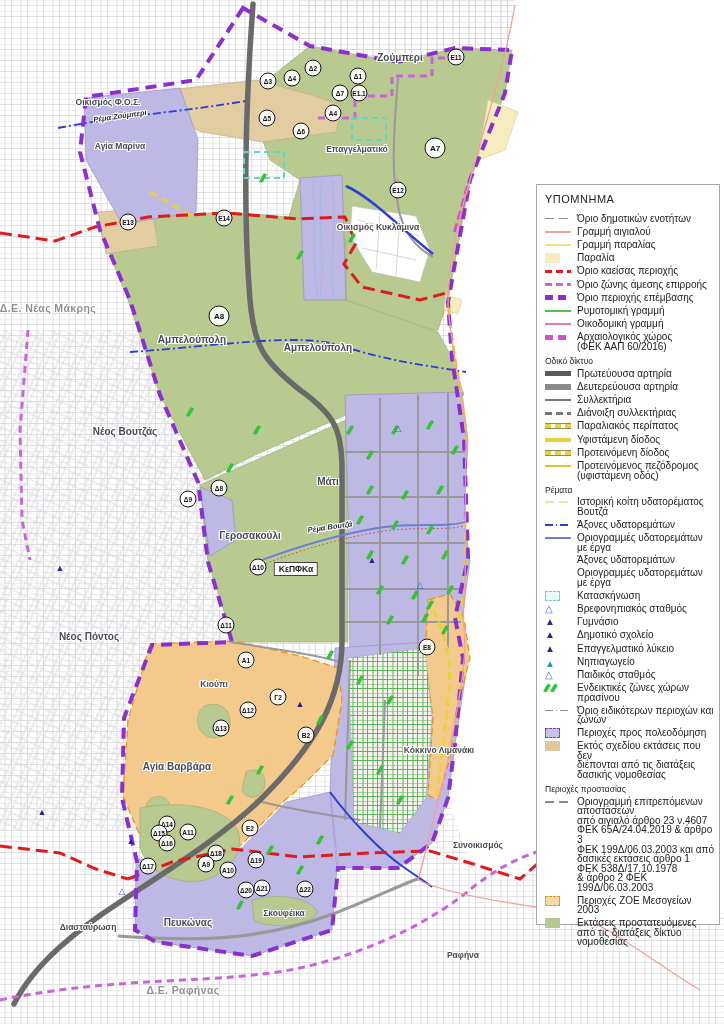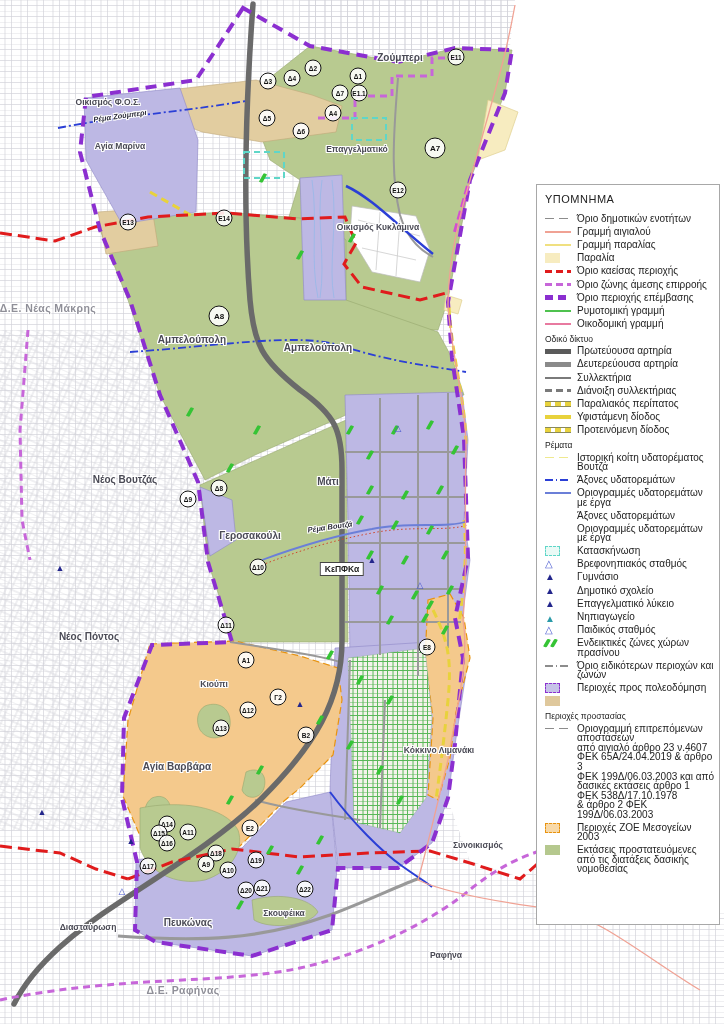--- a/index.html
+++ b/index.html
@@ -244,36 +244,36 @@
       <div class="school" style="left: 420px; top: 585px; color: rgb(74, 90, 208);">△</div>
       <div class="school" style="left: 300px; top: 704px; color: rgb(35, 38, 140);">▲</div>
       <div class="lbl area" style="left: 400px; top: 57px;">Ζούμπερι</div>
       <div class="lbl area-sm" style="left: 108px; top: 102px;">Οικισμός Φ.Ο.Σ.</div>
       <div class="lbl area-sm" style="left: 120px; top: 146px;">Αγία Μαρίνα</div>
       <div class="lbl area-sm" style="left: 357px; top: 149px;">Επαγγελματικό</div>
       <div class="lbl area-sm" style="left: 378px; top: 227px;">Οικισμός Κυκλάμινα</div>
       <div class="lbl de" style="left: 48px; top: 308px;">Δ.Ε. Νέας Μάκρης</div>
       <div class="lbl area" style="left: 192px; top: 339px;">Αμπελούπολη</div>
       <div class="lbl area" style="left: 318px; top: 347px;">Αμπελούπολη</div>
-      <div class="lbl area" style="left: 125px; top: 431px; margin-top: 48px;">Νέος Βουτζάς</div>
+      <div class="lbl area" style="left: 125px; top: 431px;">Νέος Βουτζάς</div>
       <div class="lbl area" style="left: 328px; top: 481px;">Μάτι</div>
       <div class="lbl area" style="left: 250px; top: 535px;">Γεροσακούλι</div>
       <div class="lbl stream" style="left: 330px; top: 527px;">Ρέμα Βουτζά</div>
       <div class="lbl stream" style="left: 120px; top: 116px;">Ρέμα Ζούμπερι</div>
-      <div class="lbl box" style="left: 296px; top: 569px; margin-left: 46px;">ΚεΠΦΚα</div>
+      <div class="lbl box" style="left: 296px; top: 569px;">ΚεΠΦΚα</div>
       <div class="lbl area" style="left: 89px; top: 636px;">Νέος Πόντος</div>
       <div class="lbl area-sm" style="left: 214px; top: 684px;">Κιούπι</div>
       <div class="lbl area" style="left: 177px; top: 766px;">Αγία Βαρβάρα</div>
       <div class="lbl area-sm" style="left: 439px; top: 750px;">Κόκκινο Λιμανάκι</div>
       <div class="lbl area-sm" style="left: 478px; top: 845px;">Συνοικισμός</div>
       <div class="lbl area" style="left: 188px; top: 922px;">Πευκώνας</div>
       <div class="lbl area-sm" style="left: 284px; top: 913px;">Σκουφέικα</div>
       <div class="lbl area-sm" style="left: 88px; top: 927px;">Διασταύρωση</div>
       <div class="lbl de" style="left: 183px; top: 990px;">Δ.Ε. Ραφήνας</div>
-      <div class="lbl area-sm" style="left: 446px; top: 955px;">Ραφήνα</div>
+      <div class="lbl area-sm" style="left: 463px; top: 955px;">Ραφήνα</div>
       <div class="badge" style="left: 268px; top: 81px;">Δ3</div>
       <div class="badge" style="left: 292px; top: 78px;">Δ4</div>
       <div class="badge" style="left: 313px; top: 68px;">Δ2</div>
       <div class="badge" style="left: 358px; top: 76px;">Δ1</div>
       <div class="badge" style="left: 340px; top: 93px;">Δ7</div>
       <div class="badge" style="left: 359px; top: 93px;">Ε1.1</div>
       <div class="badge" style="left: 333px; top: 113px;">Α4</div>
       <div class="badge" style="left: 267px; top: 118px;">Δ5</div>
       <div class="badge" style="left: 301px; top: 131px;">Δ6</div>
       <div class="badge" style="left: 456px; top: 57px;">Ε11</div>
@@ -357,20 +357,27 @@
             <span class="s" style="height: 1.6px; background: rgb(79, 194, 79);"></span>
           </span>
           <div class="lg-label">Ρυμοτομική γραμμή</div>
         </div>
         <div class="lg-row">
           <span class="sym">
             <span class="s" style="height: 1.6px; background: rgb(232, 122, 160);"></span>
           </span>
           <div class="lg-label">Οικοδομική γραμμή</div>
         </div>
+        <div class="lg-row">
+          <span class="sym">
+            <span class="s" style="height: 5px; background: repeating-linear-gradient(90deg, rgb(210, 79, 210) 0px, rgb(210, 79, 210) 8px, transparent 8px, transparent 13px);"></span>
+          </span>
+          <div class="lg-label">Αρχαιολογικός χώρος
+(ΦΕΚ ΑΑΠ 60/2016)</div>
+        </div>
         <div class="lg-head">Οδικό δίκτυο</div>
         <div class="lg-row">
           <span class="sym">
             <span class="s" style="height: 5.5px; background: rgb(90, 90, 90);"></span>
           </span>
           <div class="lg-label">Πρωτεύουσα αρτηρία</div>
         </div>
         <div class="lg-row">
           <span class="sym">
             <span class="s" style="height: 5.5px; background: rgb(138, 138, 138);"></span>
@@ -399,20 +406,27 @@
           <span class="sym">
             <span class="s" style="height: 4px; background: rgb(232, 210, 60);"></span>
           </span>
           <div class="lg-label">Υφιστάμενη δίοδος</div>
         </div>
         <div class="lg-row">
           <span class="sym">
             <span class="s" style="height: 4px; background: repeating-linear-gradient(90deg, rgb(232, 210, 60) 0px, rgb(232, 210, 60) 6px, transparent 6px, transparent 10px); border-top: 1px solid rgb(138, 138, 90); border-bottom: 1px solid rgb(138, 138, 90);"></span>
           </span>
           <div class="lg-label">Προτεινόμενη δίοδος</div>
+        </div>
+        <div class="lg-row">
+          <span class="sym">
+            <span class="s" style="height: 2.2px; background: rgb(216, 200, 48);"></span>
+          </span>
+          <div class="lg-label">Προτεινόμενος πεζόδρομος
+(υφιστάμενη οδός)</div>
         </div>
         <div class="lg-head">Ρέματα</div>
         <div class="lg-row">
           <span class="sym">
             <span class="s" style="height: 1.8px; background: repeating-linear-gradient(90deg, rgb(239, 233, 143) 0px, rgb(239, 233, 143) 9px, transparent 9px, transparent 14px);"></span>
           </span>
           <div class="lg-label">Ιστορική κοίτη υδατορέματος Βουτζά</div>
         </div>
         <div class="lg-row">
           <span class="sym">
@@ -492,20 +506,23 @@
         <div class="lg-row">
           <span class="sym">
             <span class="box" style="background: rgb(198, 194, 232); border: 1.6px dashed rgb(139, 47, 208);"></span>
           </span>
           <div class="lg-label">Περιοχές προς πολεοδόμηση</div>
         </div>
         <div class="lg-row">
           <span class="sym">
             <span class="box" style="background: rgb(223, 200, 156);"></span>
           </span>
+          <div class="lg-label">Εκτός σχεδίου εκτάσεις που δεν
+διέπονται από τις διατάξεις
+δασικής νομοθεσίας</div>
         </div>
         <div class="lg-head">Περιοχές προστασίας</div>
         <div class="lg-row">
           <span class="sym">
             <span class="s" style="height: 1.8px; background: repeating-linear-gradient(90deg, rgb(140, 140, 140) 0px, rgb(140, 140, 140) 9px, transparent 9px, transparent 14px);"></span>
           </span>
           <div class="lg-label">Οριογραμμή επιτρεπόμενων αποστάσεων
 από αιγιαλό άρθρο 23 ν.4607
 ΦΕΚ 65Α/24.04.2019 &amp; άρθρο 3
 ΦΕΚ 199Δ/06.03.2003 και από
@@ -517,17 +534,17 @@
           <span class="sym">
             <span class="box" style="background: rgb(248, 217, 168); border: 1.6px dashed rgb(232, 147, 15);"></span>
           </span>
           <div class="lg-label">Περιοχές ΖΟΕ Μεσογείων 2003</div>
         </div>
         <div class="lg-row">
           <span class="sym">
             <span class="box" style="background: rgb(181, 200, 142);"></span>
           </span>
           <div class="lg-label">Εκτάσεις προστατευόμενες
-από τις διατάξεις δασικής νομοθεσίας</div>
+από τις διατάξεις δίκτυο νομοθεσίας</div>
         </div>
       </div>
   </div>
 </div>
 
 </body></html>

